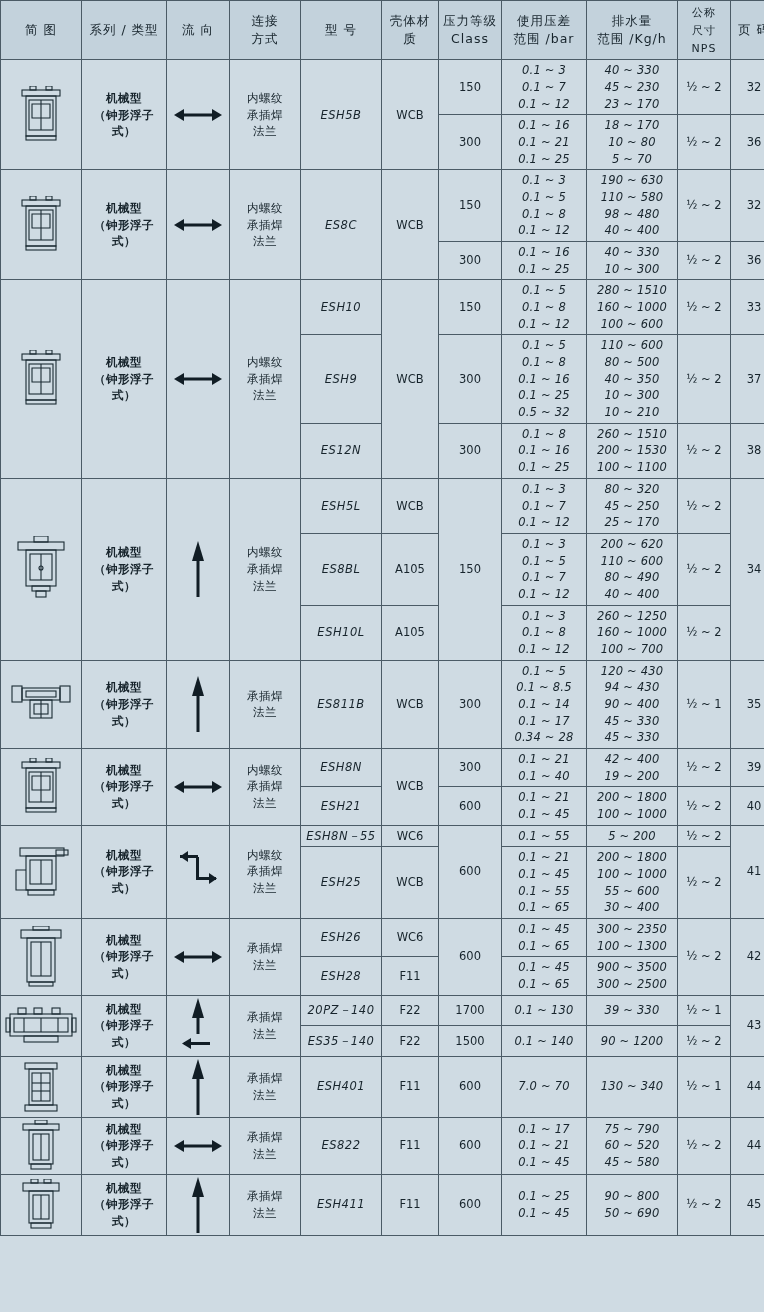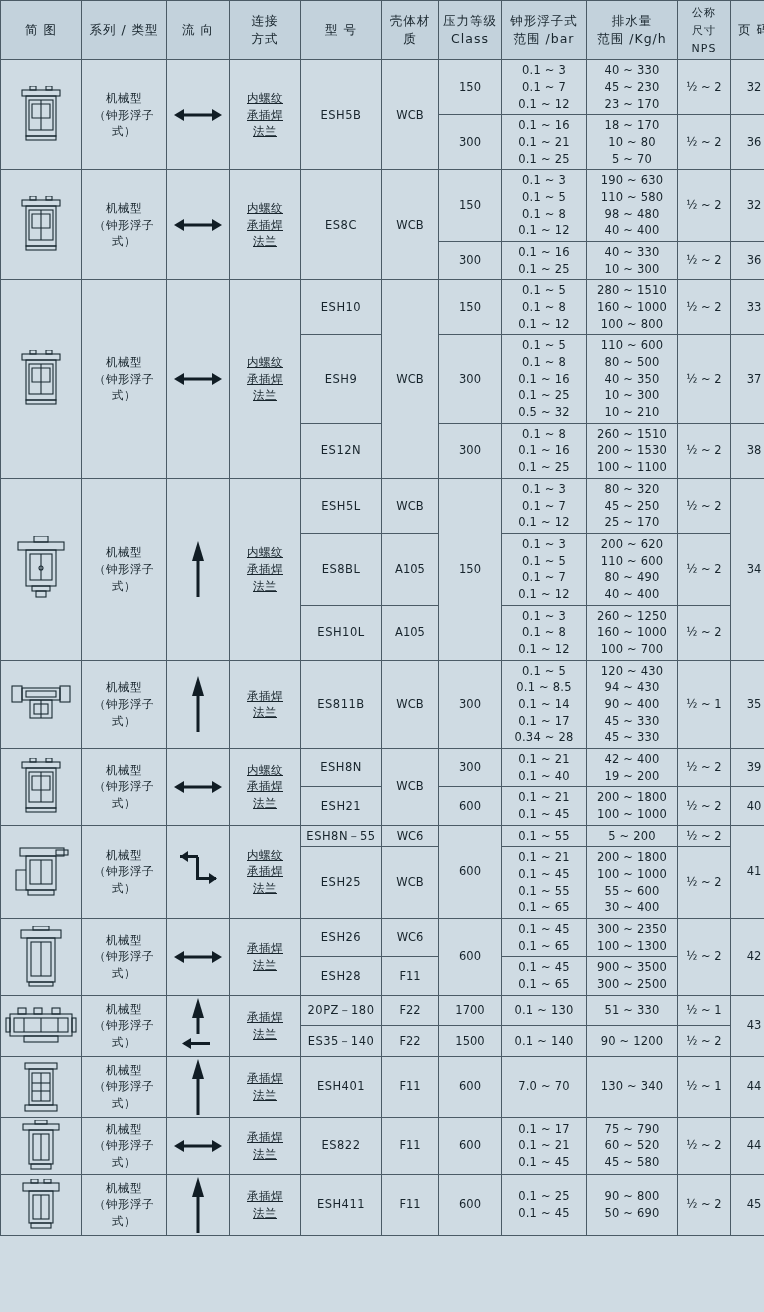--- a/index.html
+++ b/index.html
@@ -17,24 +17,24 @@
     background:#cfdbe3;
   }
   table.spec thead th{
     font-size:12.5px;
     font-weight:normal;
     background:#c3d2dc;
     height:52px;
     letter-spacing:1px;
   }
   .sym-cell{padding:4px 2px;}
-  .series{font-size:11.5px;line-height:1.7;letter-spacing:0.5px;}
-  .conn{font-size:11.5px;line-height:1.6;letter-spacing:0.5px;text-decoration:underline;}
-  .model{font-size:12px;letter-spacing:0.5px;}
-  .nums{font-size:11px;line-height:1.5;white-space:pre-line;letter-spacing:0.2px;}
+  .series{font-size:11.5px;line-height:1.7;letter-spacing:0.5px;font-weight:bold;}
+  .conn{font-size:11.5px;line-height:1.6;letter-spacing:0.5px;}
+  .model{font-size:12px;letter-spacing:0.5px;font-style:italic;}
+  .nums{font-size:11px;line-height:1.5;white-space:pre-line;letter-spacing:0.2px;font-style:italic;}
   .page{font-size:12px;}
   .flow-wrap{display:flex;align-items:center;justify-content:center;height:100%;}
   svg{display:block;}
   .sym{margin:0 auto;}
 </style>
 </head>
 <body>
 
 <div id="sheet">
   <table class="spec">
@@ -43,21 +43,21 @@
         <th style="width:78px"><span>简 图</span></th>
         <th style="width:82px"><span>系列 / 类型</span></th>
         <th style="width:60px"><span>流 向</span></th>
         <th style="width:68px"><span class="pre" style="white-space:pre-line">连接
 方式</span></th>
         <th style="width:78px"><span>型 号</span></th>
         <th style="width:54px"><span style="white-space:pre-line">壳体材
 质</span></th>
         <th style="width:60px"><span style="white-space:pre-line">压力等级
 Class</span></th>
-        <th style="width:82px"><span style="white-space:pre-line">钟形浮子式
+        <th style="width:82px"><span style="white-space:pre-line">使用压差
 范围 /bar</span></th>
         <th style="width:88px"><span style="white-space:pre-line">排水量
 范围 /Kg/h</span></th>
         <th style="width:50px"><span style="white-space:pre-line;font-size:11px">公称
 尺寸
 NPS</span></th>
         <th style="width:44px"><span>页 码</span></th>
       </tr>
     </thead>
     <tbody id="tbody">
@@ -195,21 +195,21 @@
 承插焊
 法兰</td>
           <td rowspan="1" class="model">ESH10</td>
           <td rowspan="3">WCB</td>
           <td rowspan="1">150</td>
           <td class="nums">0.1 ~ 5
 0.1 ~ 8
 0.1 ~ 12</td>
           <td class="nums">280 ~ 1510
 160 ~ 1000
-100 ~ 800</td>
+100 ~ 600</td>
           <td rowspan="1">½ ~ 2</td>
           <td rowspan="1" class="page">33</td>
         </tr>
         <tr>
           <td rowspan="1" class="model">ESH9</td>
           <td rowspan="1">300</td>
           <td class="nums">0.1 ~ 5
 0.1 ~ 8
 0.1 ~ 16
 0.1 ~ 25
@@ -509,25 +509,25 @@
               <svg width="44" height="56" viewBox="0 0 44 56">
         <rect x="20.5" y="12" width="3" height="24" fill="#111d25"></rect>
         <polygon points="22,0 16,20 28,20" fill="#111d25"></polygon>
         <rect x="8" y="44" width="26" height="3" fill="#111d25"></rect>
         <polygon points="6,45.5 15,40 15,51" fill="#111d25"></polygon>
       </svg>
             </div>
           </td>
           <td rowspan="2" class="conn" style="white-space: pre-line;">承插焊
 法兰</td>
-          <td rowspan="1" class="model">20PZ－180</td>
+          <td rowspan="1" class="model">20PZ－140</td>
           <td rowspan="1">F22</td>
           <td rowspan="1">1700</td>
           <td class="nums">0.1 ~ 130</td>
-          <td class="nums">51 ~ 330</td>
+          <td class="nums">39 ~ 330</td>
           <td rowspan="1">½ ~ 1</td>
           <td rowspan="2" class="page">43</td>
         </tr>
         <tr>
           <td rowspan="1" class="model">ES35－140</td>
           <td rowspan="1">F22</td>
           <td rowspan="1">1500</td>
           <td class="nums">0.1 ~ 140</td>
           <td class="nums">90 ~ 1200</td>
           <td rowspan="1">½ ~ 2</td>

